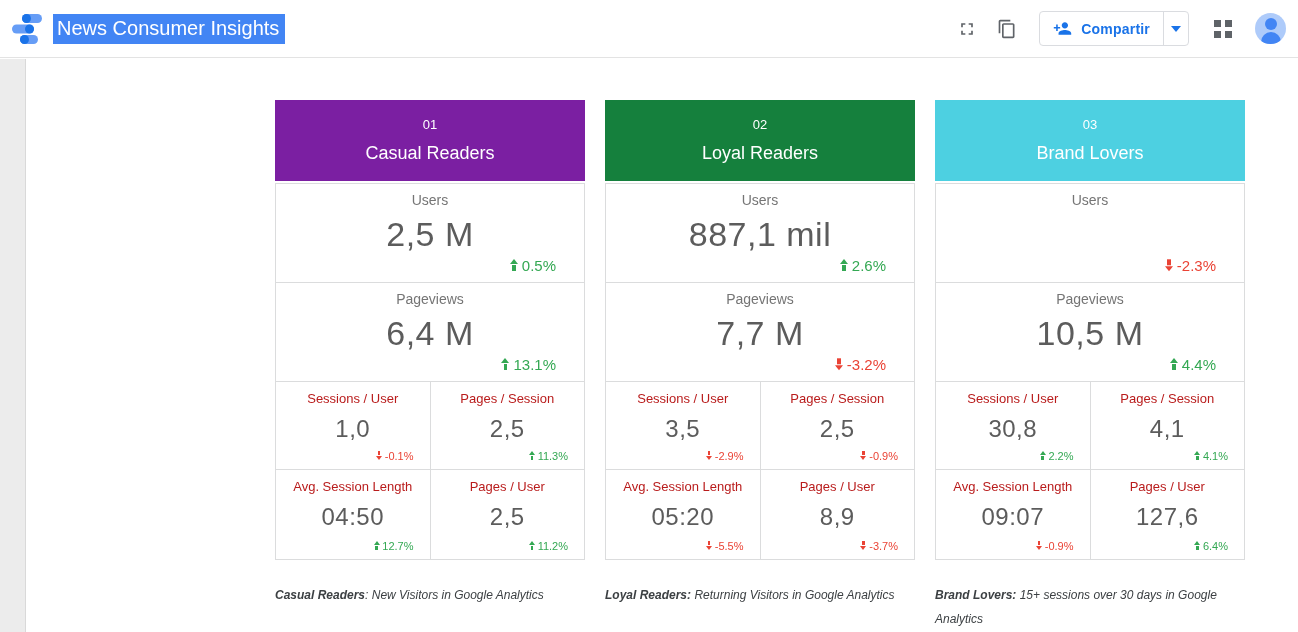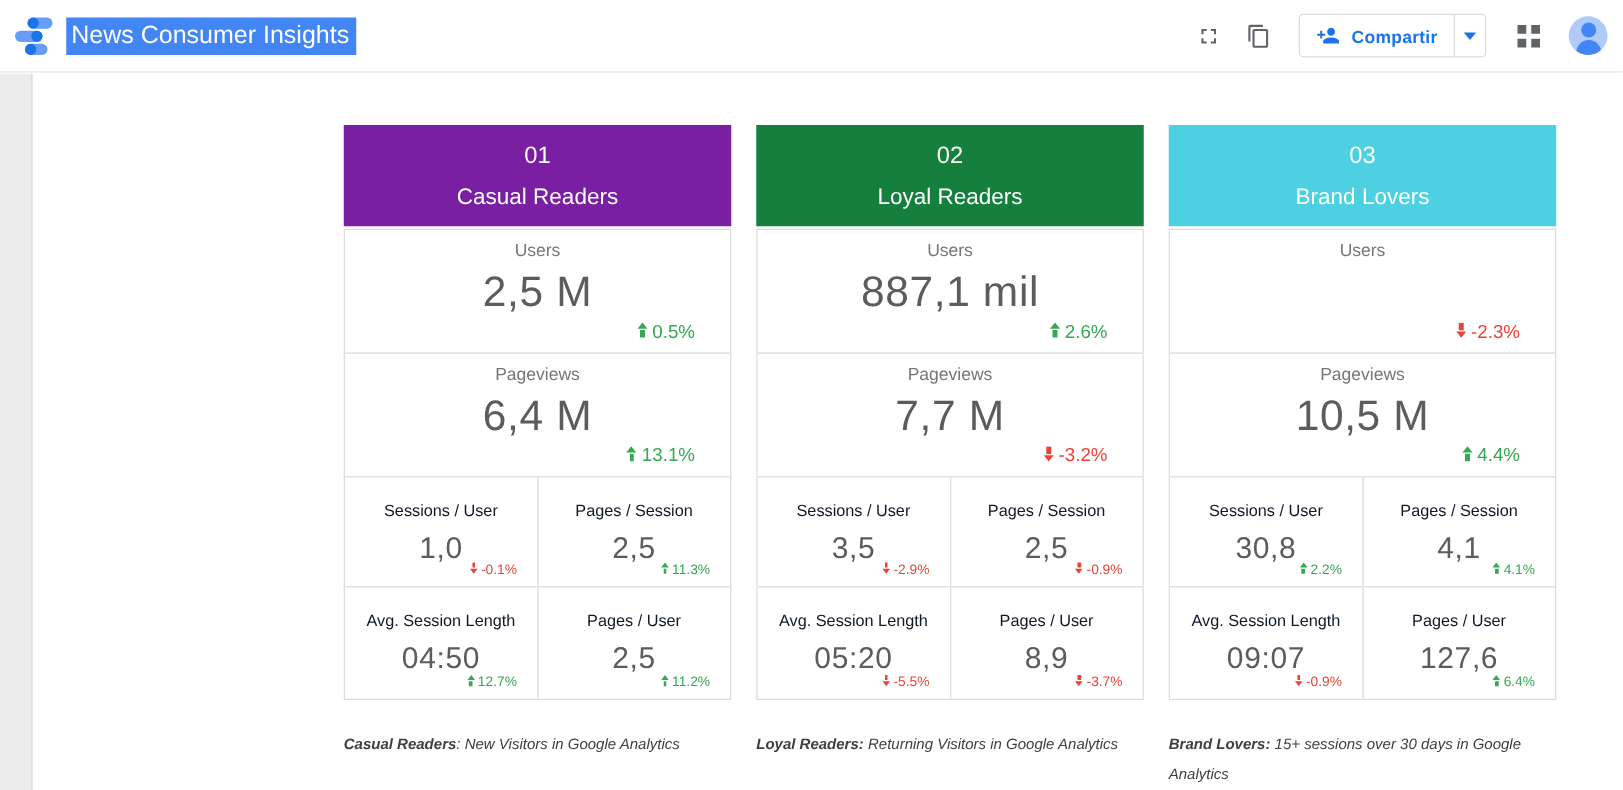--- a/index.html
+++ b/index.html
@@ -36,34 +36,34 @@
     border-radius:10px 10px 0 0; background:#4285f4; }
 
   
   .gutter { position:absolute; left:0; top:59px; width:26px; height:573px;
     background:#ececec; border-right:1px solid #d9d9d9; }
 
   
   .card { position:absolute; top:100px; width:310px; }
   .card-header { height:81px; display:flex; flex-direction:column; align-items:center;
     justify-content:center; color:#fff; }
-  .card-num { font-size:19px; margin-bottom:11px;text-align:center; }
+  .card-num { font-size:13px; margin-bottom:11px;text-align:center; }
   .card-title { font-size:18px; }
   .box { position:relative; background:#fff; border:1px solid #dbdcdd; }
   .metric-big { height:100px; margin-top:-1px; text-align:center; }
   .metric-big.first { margin-top:2px; }
   .m-label { font-size:14px; color:#757575; margin-top:8px; }
   .m-value { font-size:34px; color:#5c5c5c; margin-top:7px; letter-spacing:.5px; }
   .metric-big .delta { position:absolute; right:28px; bottom:8px; font-size:15px; }
   .cell-grid { display:flex; margin-top:-1px; }
   .cell { flex:1; position:relative; background:#fff; border:1px solid #dbdcdd; text-align:center; }
   .cell + .cell { margin-left:-1px; }
   .row1 .cell { height:89px; }
   .row2 .cell { height:91px; }
-  .c-label { font-size:13px; color:#0f172a; margin-top:19px; }
+  .c-label { font-size:13px; color:#b91c1c; margin-top:9px; }
   .c-value { font-size:24px; color:#5c5c5c; margin-top:9px; letter-spacing:.5px; }
   .cell .delta { position:absolute; right:16px; bottom:7px; font-size:11px; }
 
   .delta { white-space:nowrap; }
   .delta.up { color:#34a853; }
   .delta.down { color:#ea4335; }
   .arrow { display:inline-block; position:relative; width:.55em; height:.82em; margin-right:.25em; }
   .arrow::before { content:""; position:absolute; left:0; top:0;
     border-left:.275em solid transparent; border-right:.275em solid transparent;
     border-bottom:.38em solid currentColor; }

